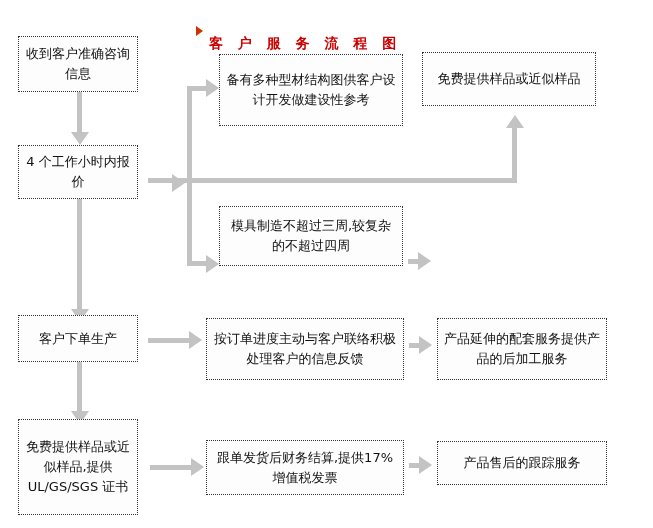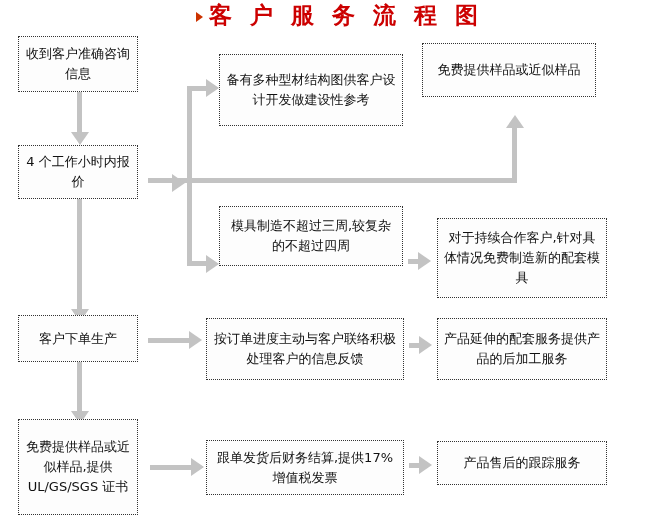--- a/index.html
+++ b/index.html
@@ -30,25 +30,26 @@
   .title-bullet {
     width: 0;
     height: 0;
     border-left: 7px solid #cc3300;
     border-top: 5px solid transparent;
     border-bottom: 5px solid transparent;
     margin-top: 3px;
   }
   .title-text {
     color: #cc0000;
-    font-size: 23px;
+    font-size: 14px;
     font-weight: bold;
     letter-spacing: 5px;
     white-space: nowrap;
     line-height: 26px;
+    margin-top: 28px;
   }
 
   
   .node {
     position: absolute;
     box-sizing: border-box;
     border: 1px dotted #333333;
     background: #fdfdfd;
     color: #111111;
     font-size: 13px;
@@ -150,35 +151,32 @@
   <div class="arrow-right" style="left:419px; top:456px;"></div>
 
   <div class="node" style="left:18px; top:36px; width:120px; height:56px;">
     <span>收到客户准确咨询信息</span>
   </div>
 
   <div class="node" style="left:219px; top:54px; width:184px; height:72px;">
     <span>备有多种型材结构图供客户设计开发做建设性参考</span>
   </div>
 
-  <div class="node" style="left:422px; top:43px; width:174px; height:54px;">
+  <div class="node" style="left:422px; top:52px; width:174px; height:54px;">
     <span>免费提供样品或近似样品</span>
   </div>
 
   <div class="node" style="left:18px; top:145px; width:120px; height:54px;">
     <span>4 个工作小时内报价</span>
   </div>
 
   <div class="node" style="left:219px; top:206px; width:184px; height:60px;">
     <span>模具制造不超过三周,较复杂的不超过四周</span>
   </div>
 
-  <div class="node" style="left:437px; top:218px; width:170px; height:80px;">
-    <span>对于持续合作客户,针对具体情况免费制造新的配套模具</span>
-  </div>
 
   <div class="node" style="left:18px; top:315px; width:120px; height:47px;">
     <span>客户下单生产</span>
   </div>
 
   <div class="node" style="left:437px; top:318px; width:170px; height:62px;">
     <span>产品延伸的配套服务提供产品的后加工服务</span>
   </div>
 
   <div class="node" style="left:206px; top:318px; width:198px; height:62px;">

